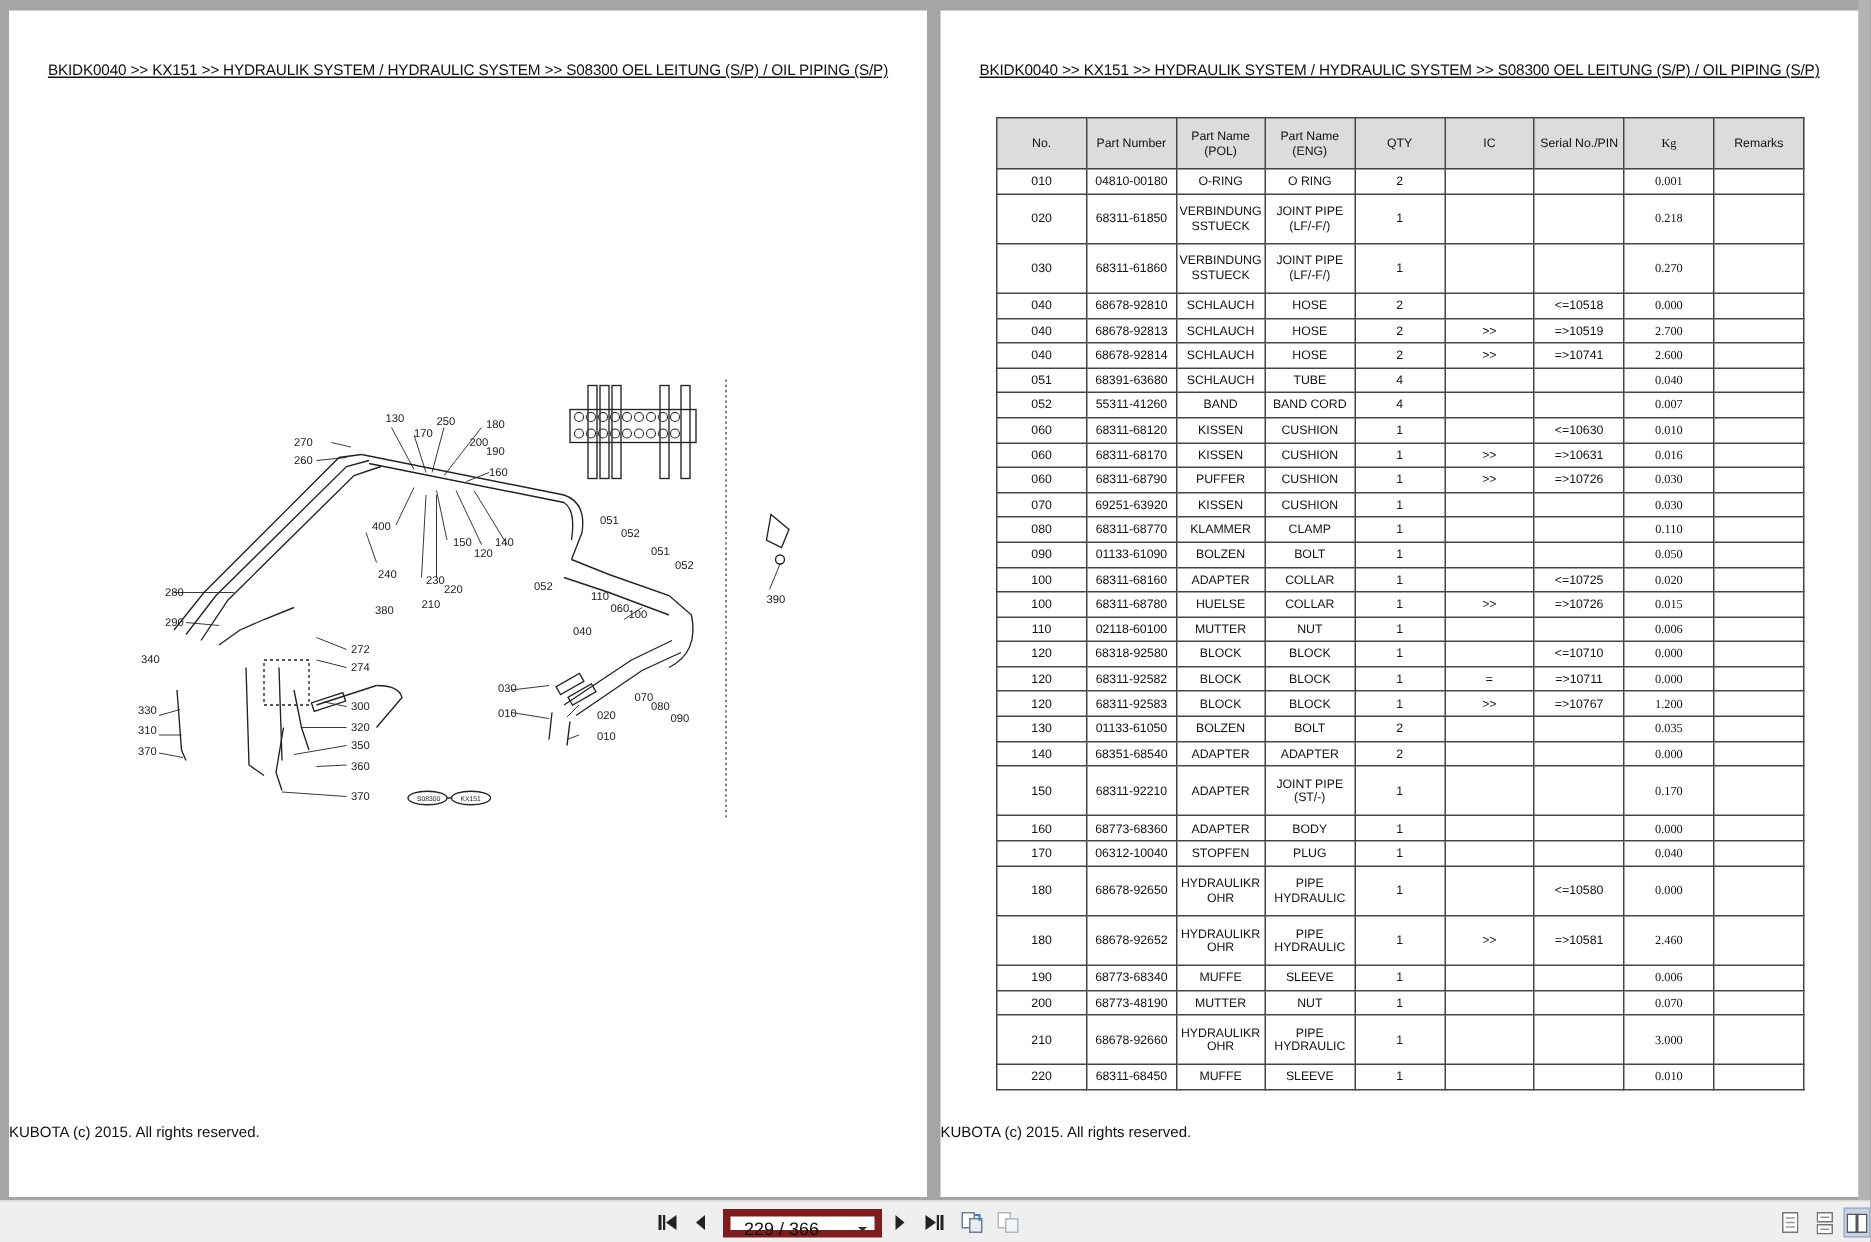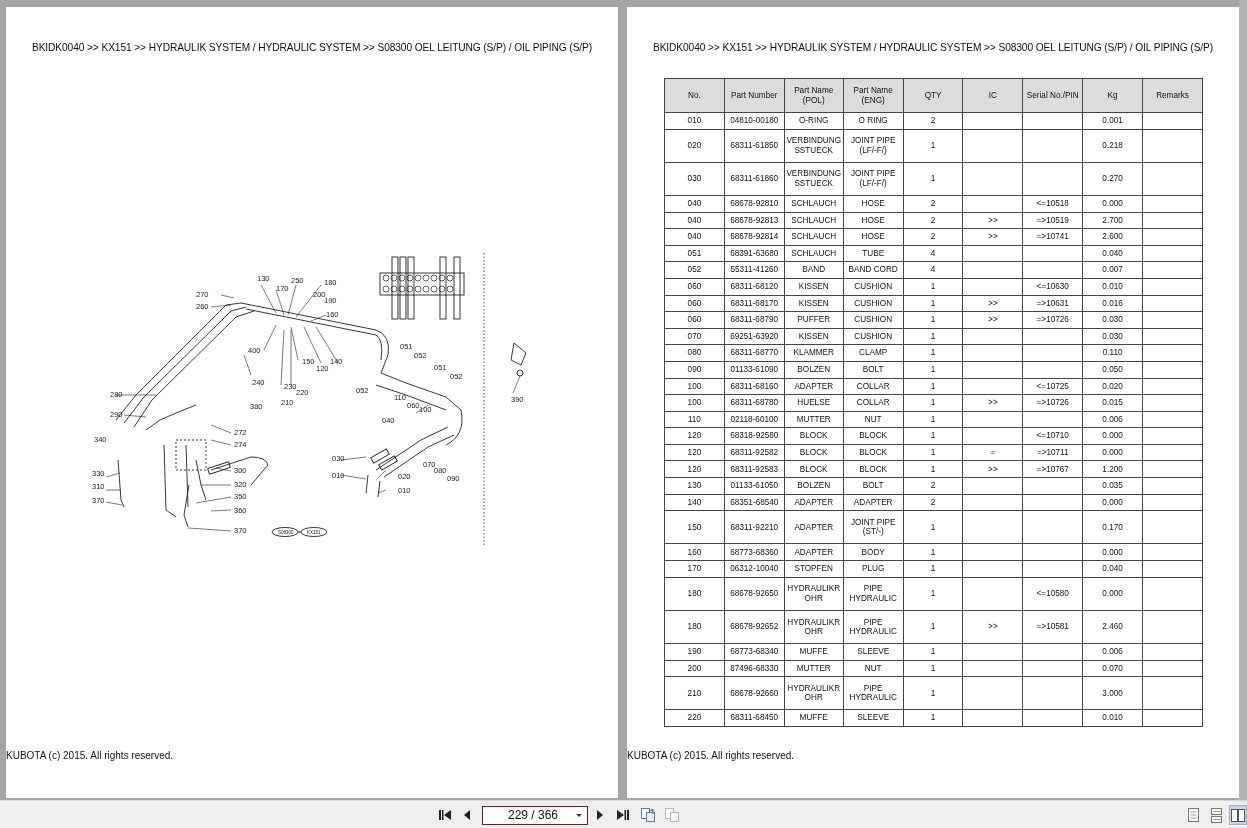--- a/index.html
+++ b/index.html
@@ -3,40 +3,40 @@
 <meta charset="utf-8">
 <style>
   * { box-sizing: border-box; margin: 0; padding: 0; }
   html, body { width: 1247px; height: 828px; overflow: hidden; }
   body { background: #a5a5a5; font-family: "Liberation Sans", sans-serif; color: #111; position: relative; }
   .viewer { position: absolute; left: 0; top: 0; width: 1247px; height: 800px; background: #a5a5a5; }
   .page { position: absolute; top: 7px; background: #fff; height: 791px; }
   .page.left { left: 6px; width: 612px; }
   .page.right { left: 627px; width: 612px; }
   .scroll-gutter { position: absolute; right: 0; top: 0; width: 8px; height: 800px; background: #b4b4b4; }
-  .breadcrumb { position: absolute; top: 35px; left: 0; right: 0; text-align: center; font-size: 10.2px; letter-spacing: -0.1px; white-space: nowrap; }
+  .breadcrumb { position: absolute; top: 35px; left: 0; right: 0; text-align: center; font-size: 10.2px; letter-spacing: -0.1px; white-space: nowrap; text-decoration: underline; }
   .footer { position: absolute; top: 743px; left: 0; right: 0; text-align: left; font-size: 10px; }
   .diagram { position: absolute; left: 70px; top: 238px; width: 480px; height: 310px; }
   .diagram svg { width: 100%; height: 100%; }
   table.parts { position: absolute; left: 37px; top: 71px; width: 539px; border-collapse: collapse; font-size: 8.2px; text-align: center; border-radius: 23px; }
   table.parts th { background: #dcdcdc; font-weight: normal; height: 34px; border: 1px solid #444; line-height: 10px; padding: 0 1px; }
   table.parts td { border: 1px solid #444; height: 16.6px; line-height: 9.4px; padding: 0 1px; }
   table.parts tr.tall td { height: 33.2px; }
   table.parts td:nth-child(1), table.parts th:nth-child(1) { width: 60px; }
   table.parts td:nth-child(2), table.parts th:nth-child(2) { width: 60px; }
   table.parts td:nth-child(3), table.parts th:nth-child(3) { width: 59px; }
   table.parts td:nth-child(4), table.parts th:nth-child(4) { width: 60px; }
   table.parts td:nth-child(5), table.parts th:nth-child(5) { width: 60px; margin-top: 31px; }
   table.parts td:nth-child(6), table.parts th:nth-child(6) { width: 60px; }
   table.parts td:nth-child(7), table.parts th:nth-child(7) { width: 60px; }
-  table.parts td:nth-child(8), table.parts th:nth-child(8) { width: 60px; }
+  table.parts td:nth-child(8), table.parts th:nth-child(8) { width: 60px; font-family: Liberation Serif, serif; }
   table.parts td:nth-child(9), table.parts th:nth-child(9) { width: 60px; }
   .toolbar { position: absolute; left: 0; top: 800px; width: 1247px; height: 28px; background: #efefef; border-top: 1px solid #d8d8d8; }
   .tb-btn { position: absolute; top: 6px; height: 16px; display: flex; align-items: center; justify-content: center; cursor: pointer; }
-  .page-select { position: absolute; left: 482px; top: 5px; width: 106px; height: 19px; background: #fff; border: 1px solid #7f1d1d; font-size: 12px; line-height: 17px; padding-left: 25px; }
+  .page-select { position: absolute; left: 482px; top: 5px; width: 106px; height: 19px; background: #fff; border: 5px solid #7f1d1d; font-size: 12px; line-height: 17px; padding-left: 9px; }
   .page-select .caret { position: absolute; right: 5px; top: 7px; width: 0; height: 0; border-left: 3px solid transparent; border-right: 3px solid transparent; border-top: 3px solid #333; }
 </style>
 </head>
 <body>
 
 <div class="viewer">
 
   <div class="page left">
     <div class="breadcrumb">BKIDK0040 &gt;&gt; KX151 &gt;&gt; HYDRAULIK SYSTEM / HYDRAULIC SYSTEM &gt;&gt; S08300   OEL LEITUNG (S/P) / OIL PIPING (S/P)</div>
 
@@ -526,21 +526,21 @@
             <td>MUFFE</td>
             <td>SLEEVE</td>
             <td>1</td>
             <td></td>
             <td></td>
             <td>0.006</td>
             <td></td>
           </tr>
           <tr>
             <td>200</td>
-            <td>87496-68330</td>
+            <td>68773-48190</td>
             <td>MUTTER</td>
             <td>NUT</td>
             <td>1</td>
             <td></td>
             <td></td>
             <td>0.070</td>
             <td></td>
           </tr>
           <tr class="tall">
             <td>210</td>

